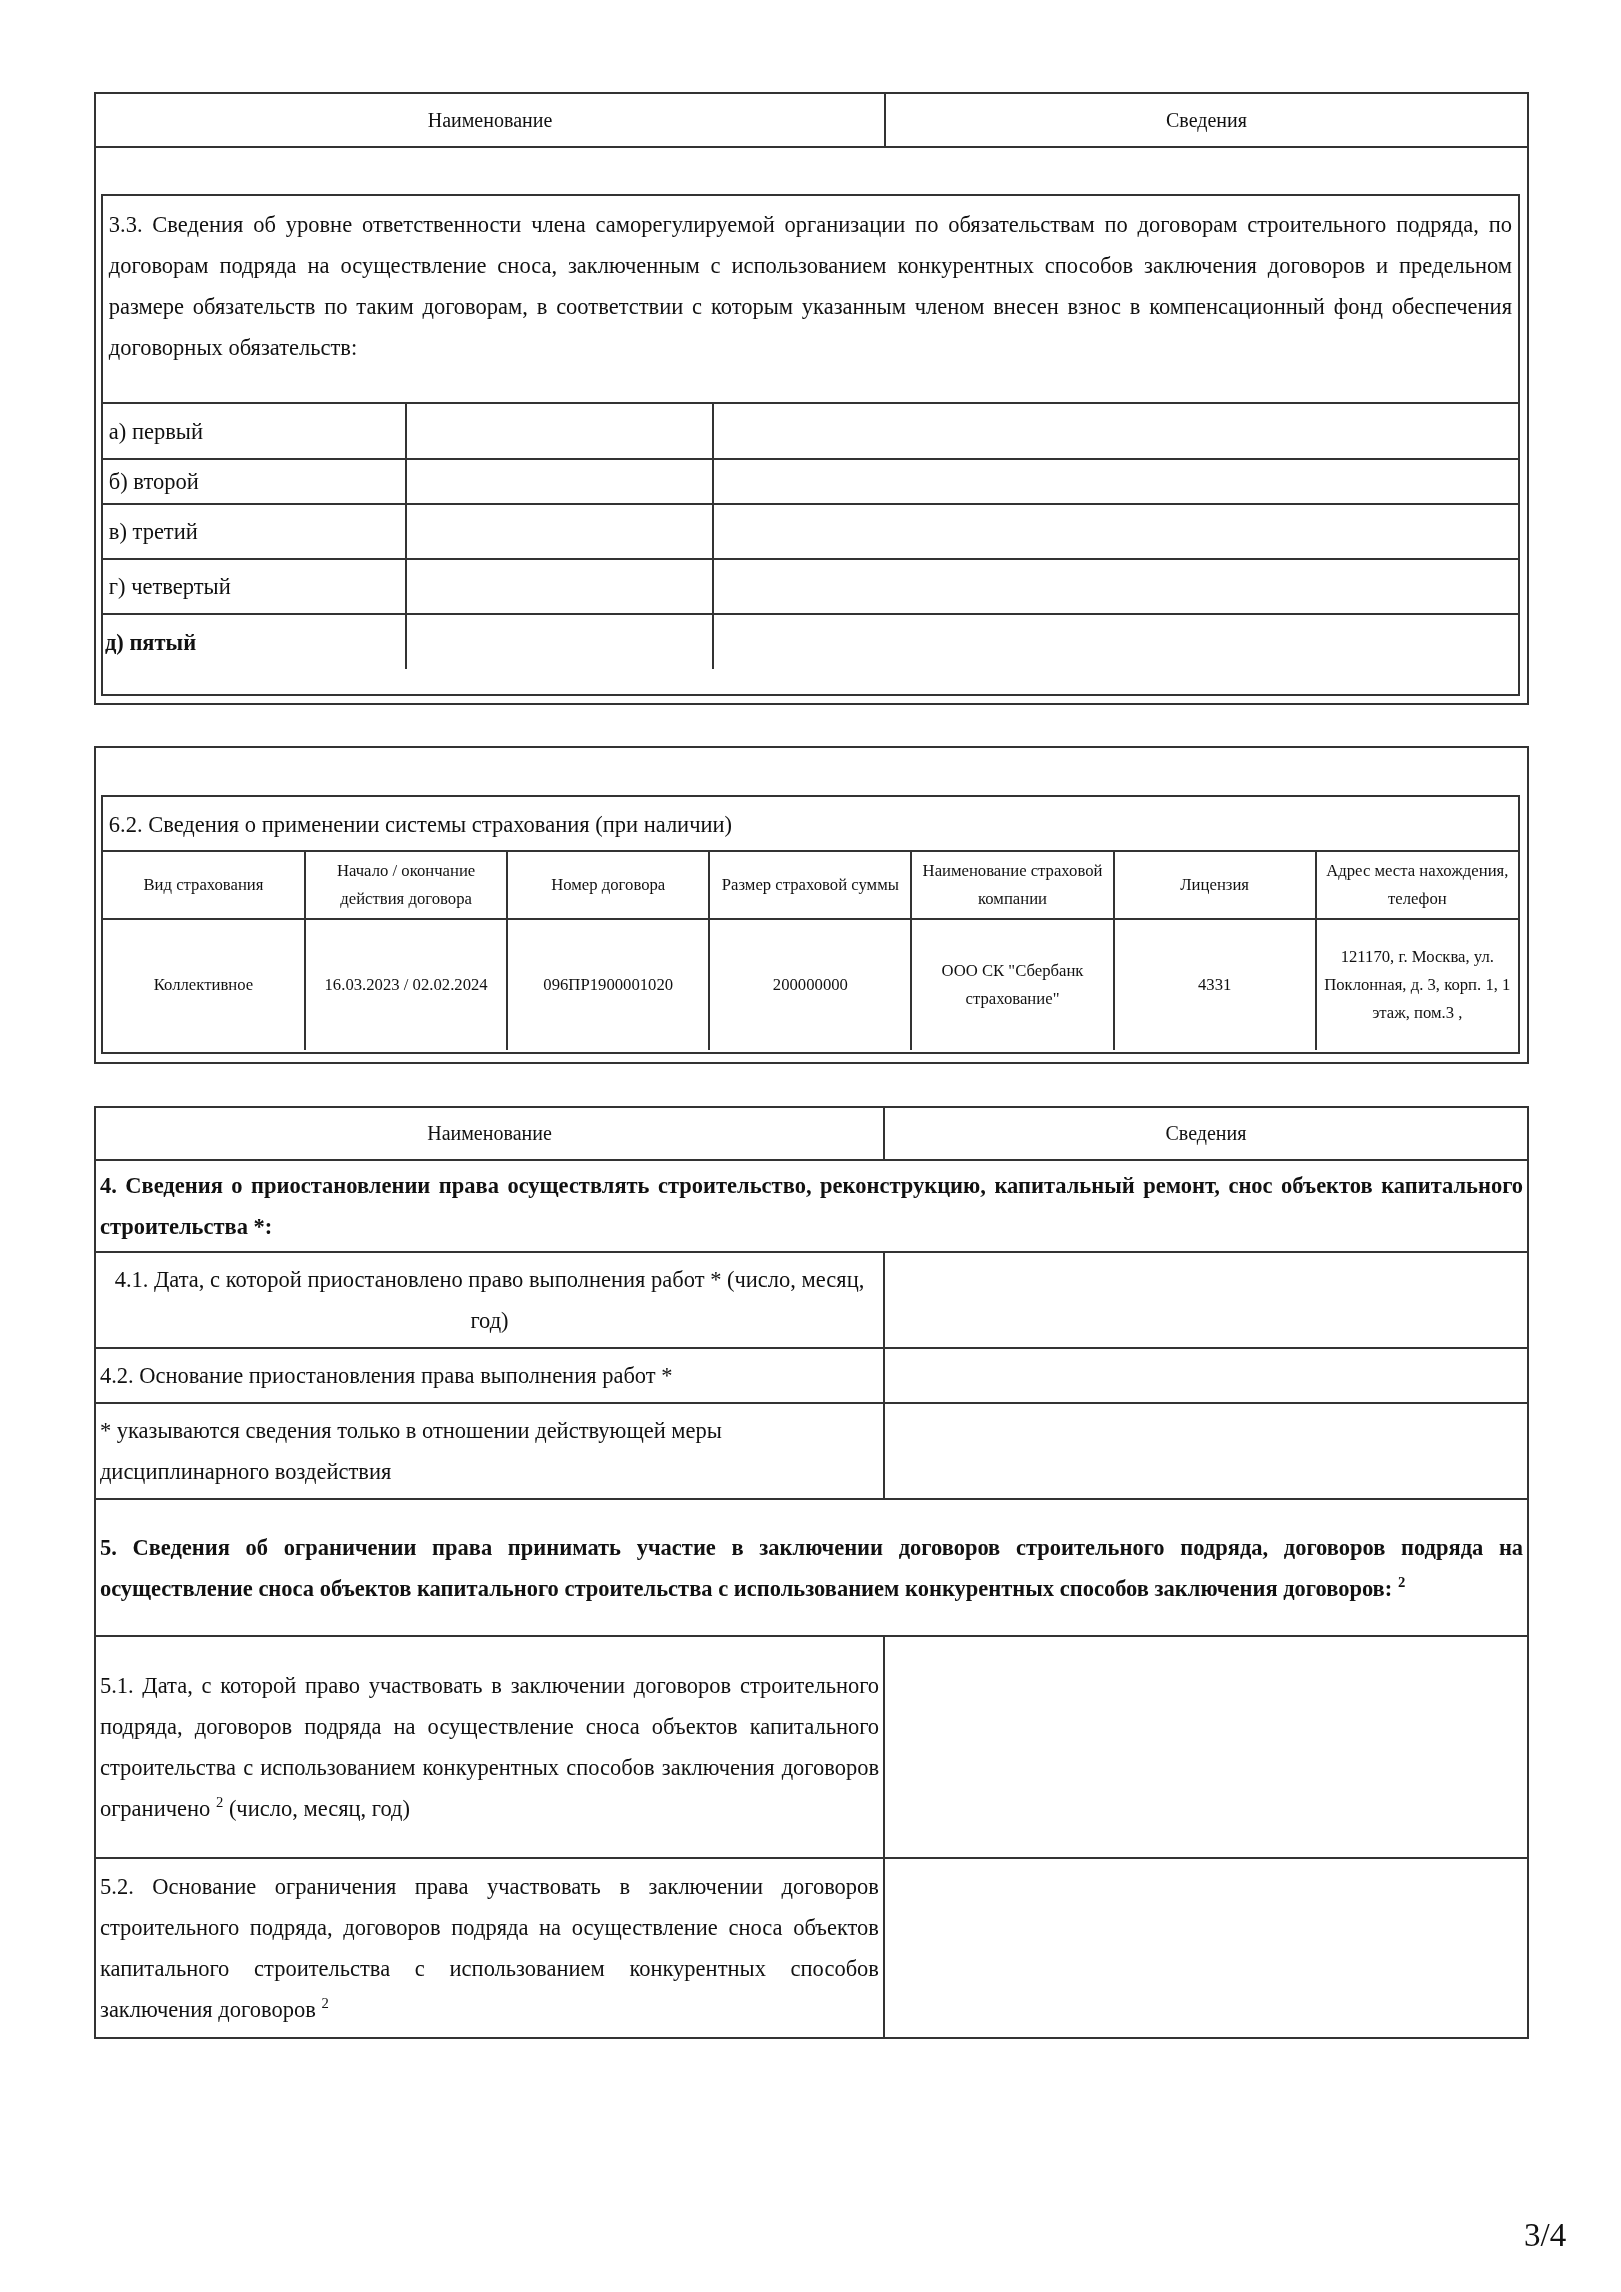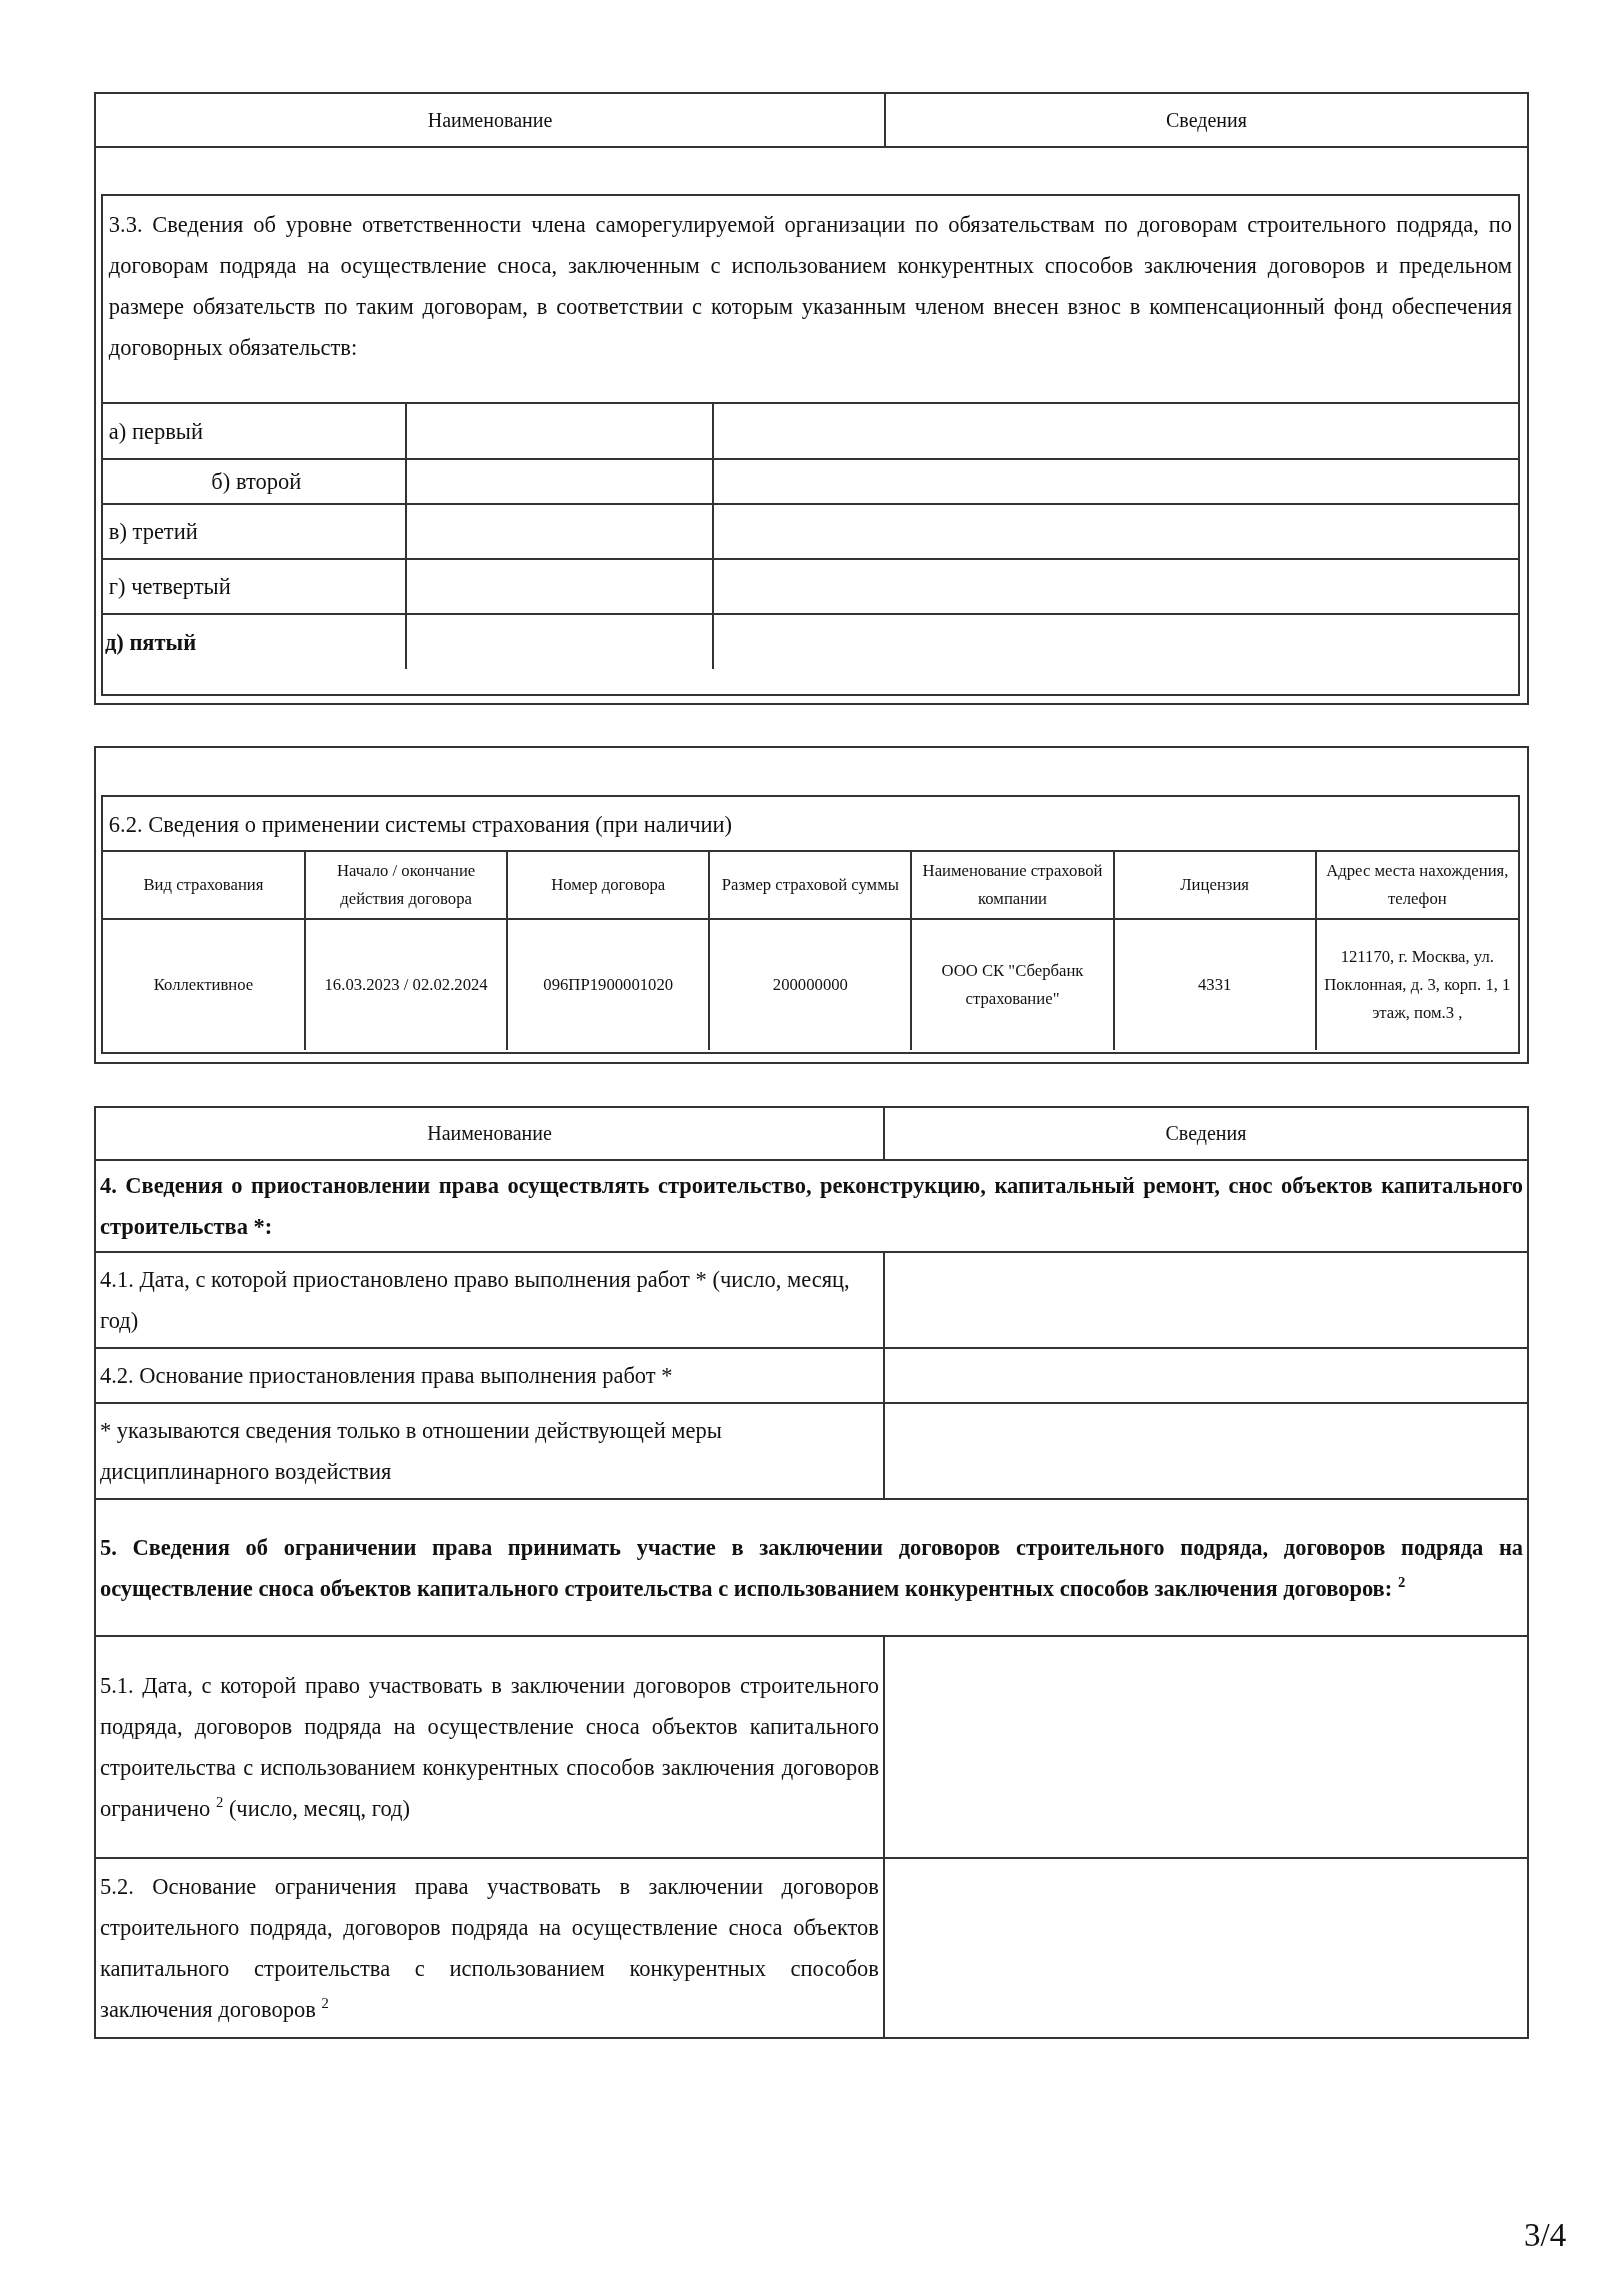--- a/index.html
+++ b/index.html
@@ -29,21 +29,21 @@
     </table>
   <div class="abs b" style="left:4.9px; top:100px; width:1419px; height:502px; border-width:2.9px;">
     <div class="txt just" style="padding:7.8px 5.9px 3.9px 5.9px; height:208px; box-sizing:border-box; border-bottom:2.9px solid #333;">3.3. Сведения об уровне ответственности члена саморегулируемой организации по обязательствам по договорам строительного подряда, по договорам подряда на осуществление сноса, заключенным с использованием конкурентных способов заключения договоров и предельном размере обязательств по таким договорам, в соответствии с которым указанным членом внесен взнос в компенсационный фонд обеспечения договорных обязательств:</div>
     <table style="width:100%;">
       <tbody>
           <tr style="height:55px;border-radius:12px;">
         <td class="txt" style="width:303px; border-left:none; border-top:none; padding-left:5.9px;">а) первый</td>
         <td style="width:307px; border-top:none;"></td>
         <td style="border-top:none; border-right:none;"></td>
       </tr>
-      <tr style="height:42px;text-align:center;">
+      <tr style="height:42px;">
         <td class="txt" style="border-left:none; padding-left:5.9px;">б) второй</td>
         <td></td>
         <td style="border-right:none;"></td>
       </tr>
       <tr style="height:55px;">
         <td class="txt" style="border-left:none; padding-left:5.9px;border-radius:26px;">в) третий</td>
         <td></td>
         <td style="border-right:none;"></td>
       </tr>
       <tr style="height:55px;">
@@ -92,21 +92,21 @@
 <table class="abs" style="left:94px; top:1106px; width:1435px; border:2.9px solid #333;">
   <tbody>
       <tr class="hdr">
     <td style="width:789px;">Наименование</td>
     <td>Сведения</td>
   </tr>
   <tr>
     <td colspan="2" class="txt bold just" style="padding:3.9px 3.9px; height:92px;">4. Сведения о приостановлении права осуществлять строительство, реконструкцию, капитальный ремонт, снос объектов капитального строительства *:</td>
   </tr>
   <tr>
-    <td class="txt" style="padding:2px 4px; height:96px;">4.1. Дата, с которой приостановлено право выполнения работ * (число, месяц, год)</td>
+    <td class="txt" style="padding:2px 4px; height:96px;text-align:center;">4.1. Дата, с которой приостановлено право выполнения работ * (число, месяц, год)</td>
     <td></td>
   </tr>
   <tr>
     <td class="txt" style="padding:2px 3.9px; height:55px;">4.2. Основание приостановления права выполнения работ *</td>
     <td></td>
   </tr>
   <tr>
     <td class="txt" style="padding:2px 3.9px; height:96px;">* указываются сведения только в отношении действующей меры дисциплинарного воздействия</td>
     <td></td>
   </tr>

